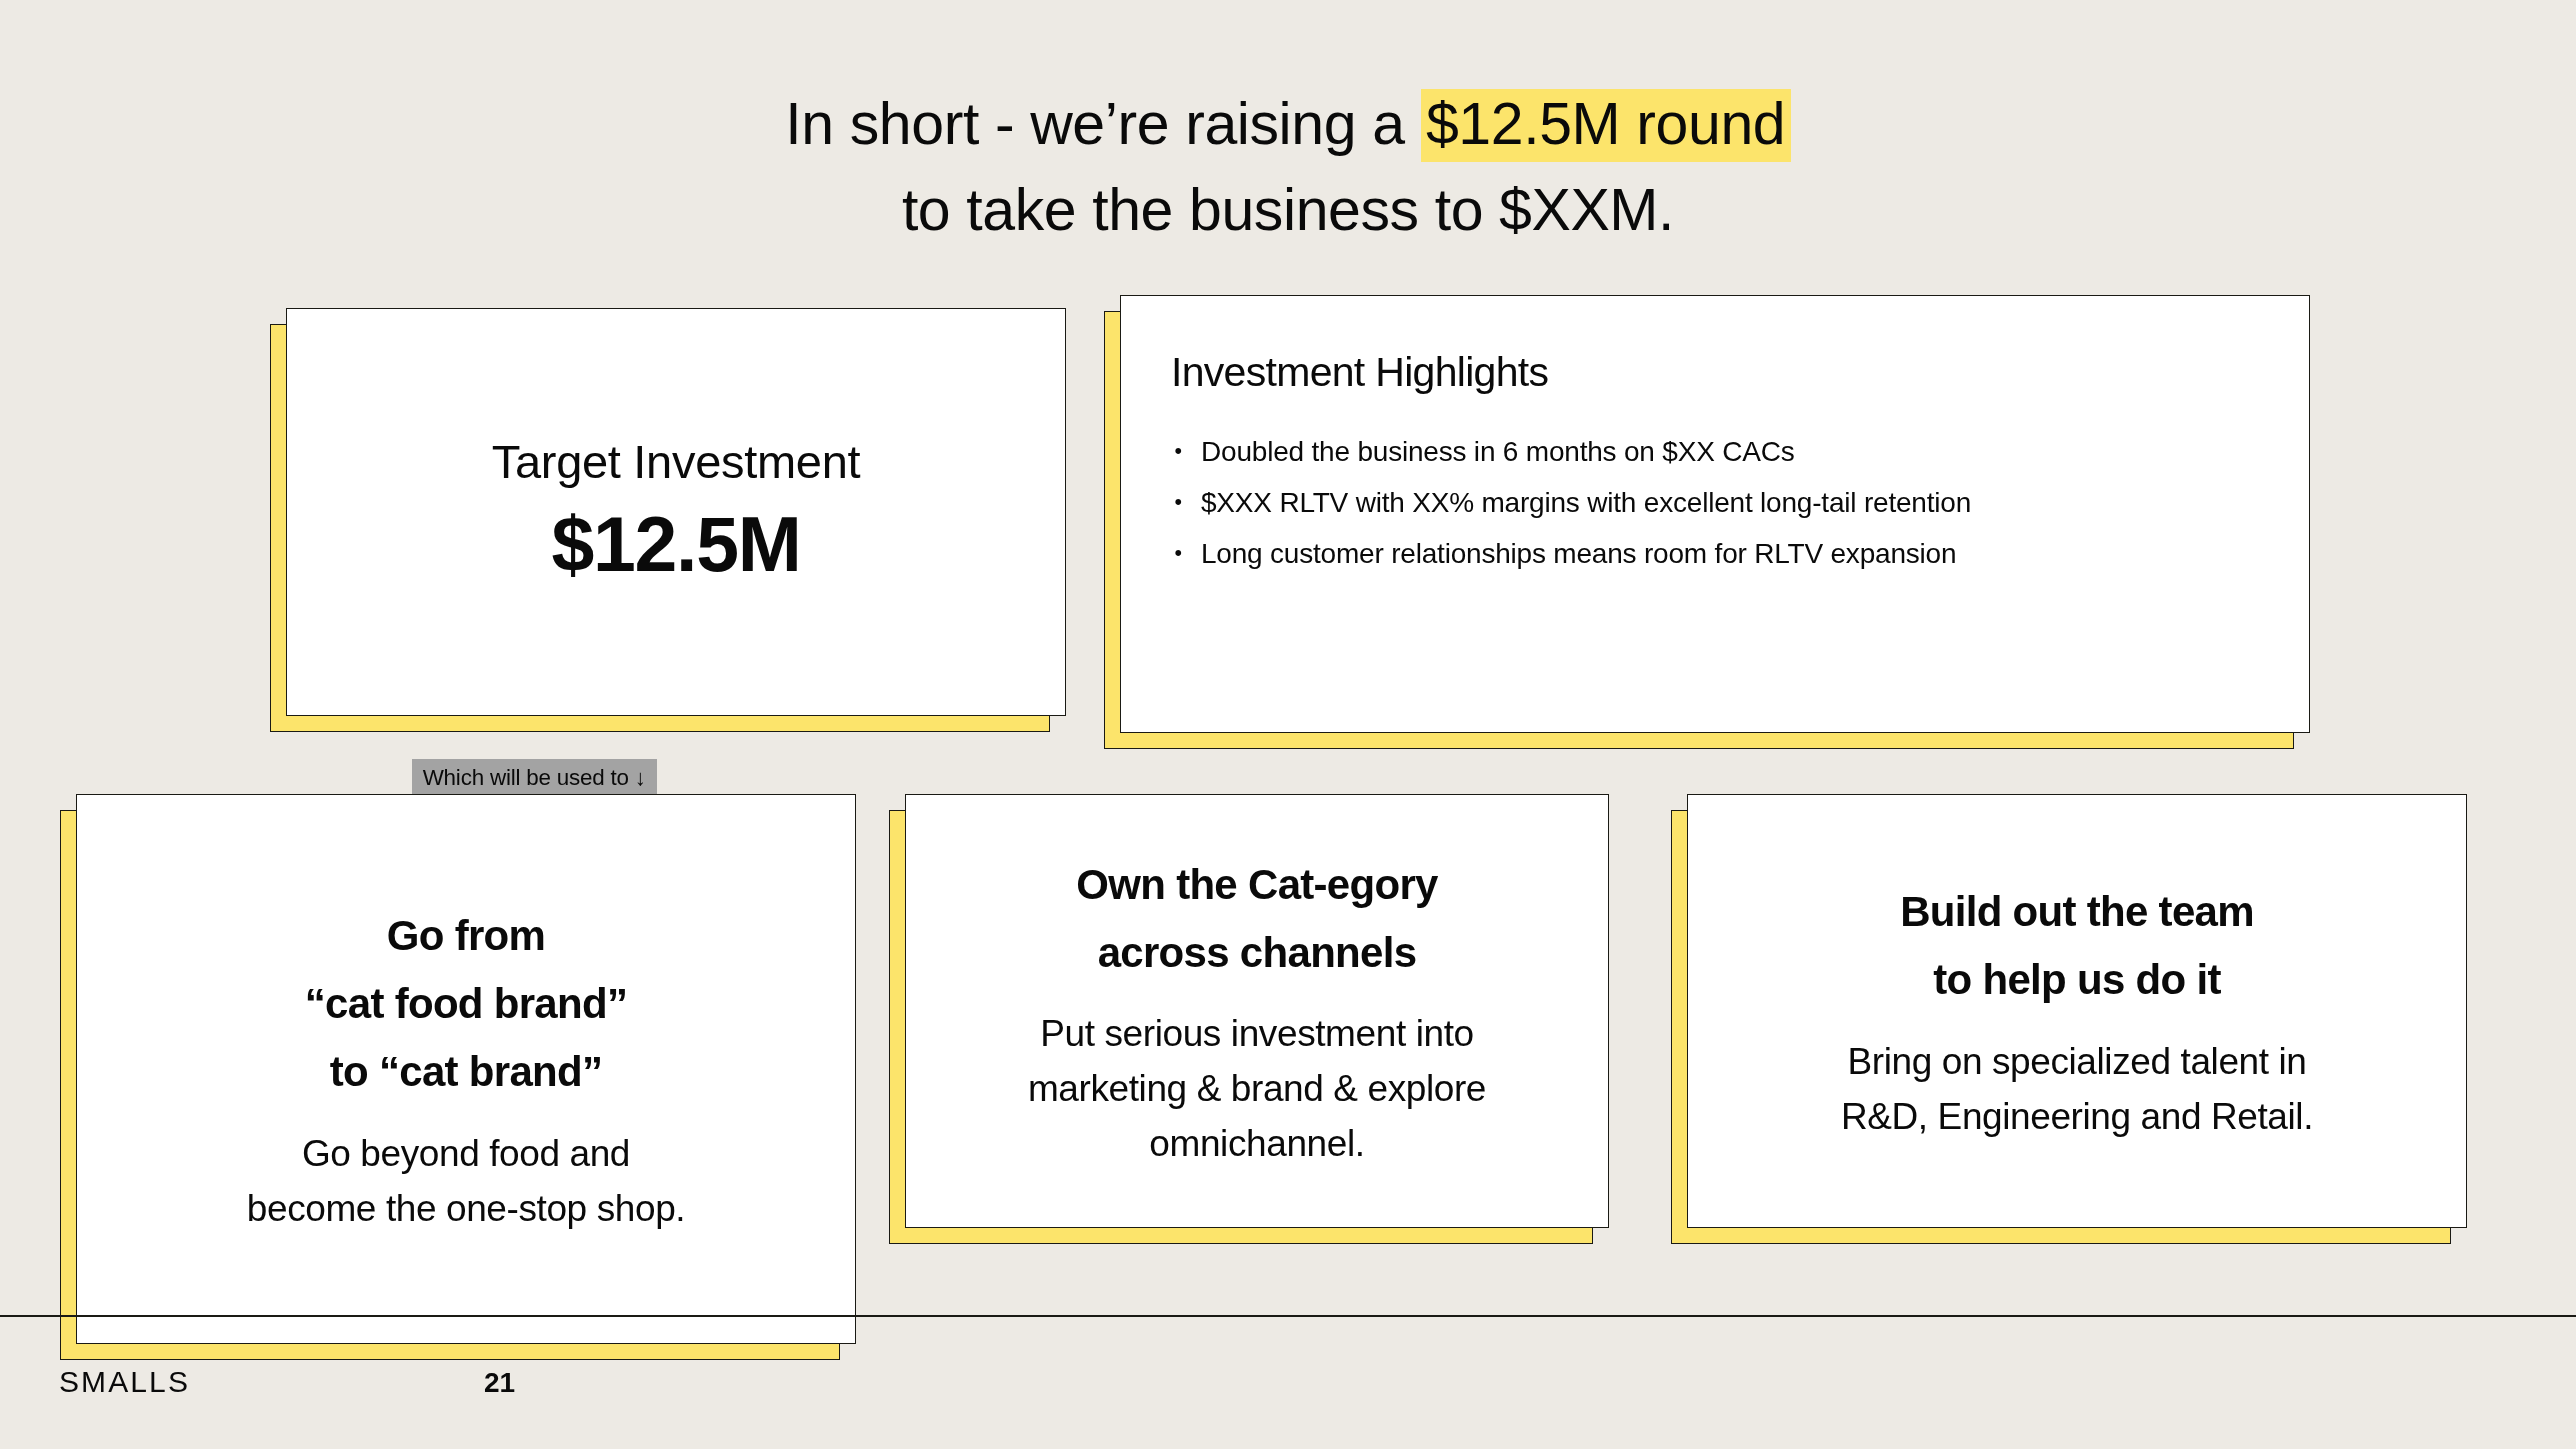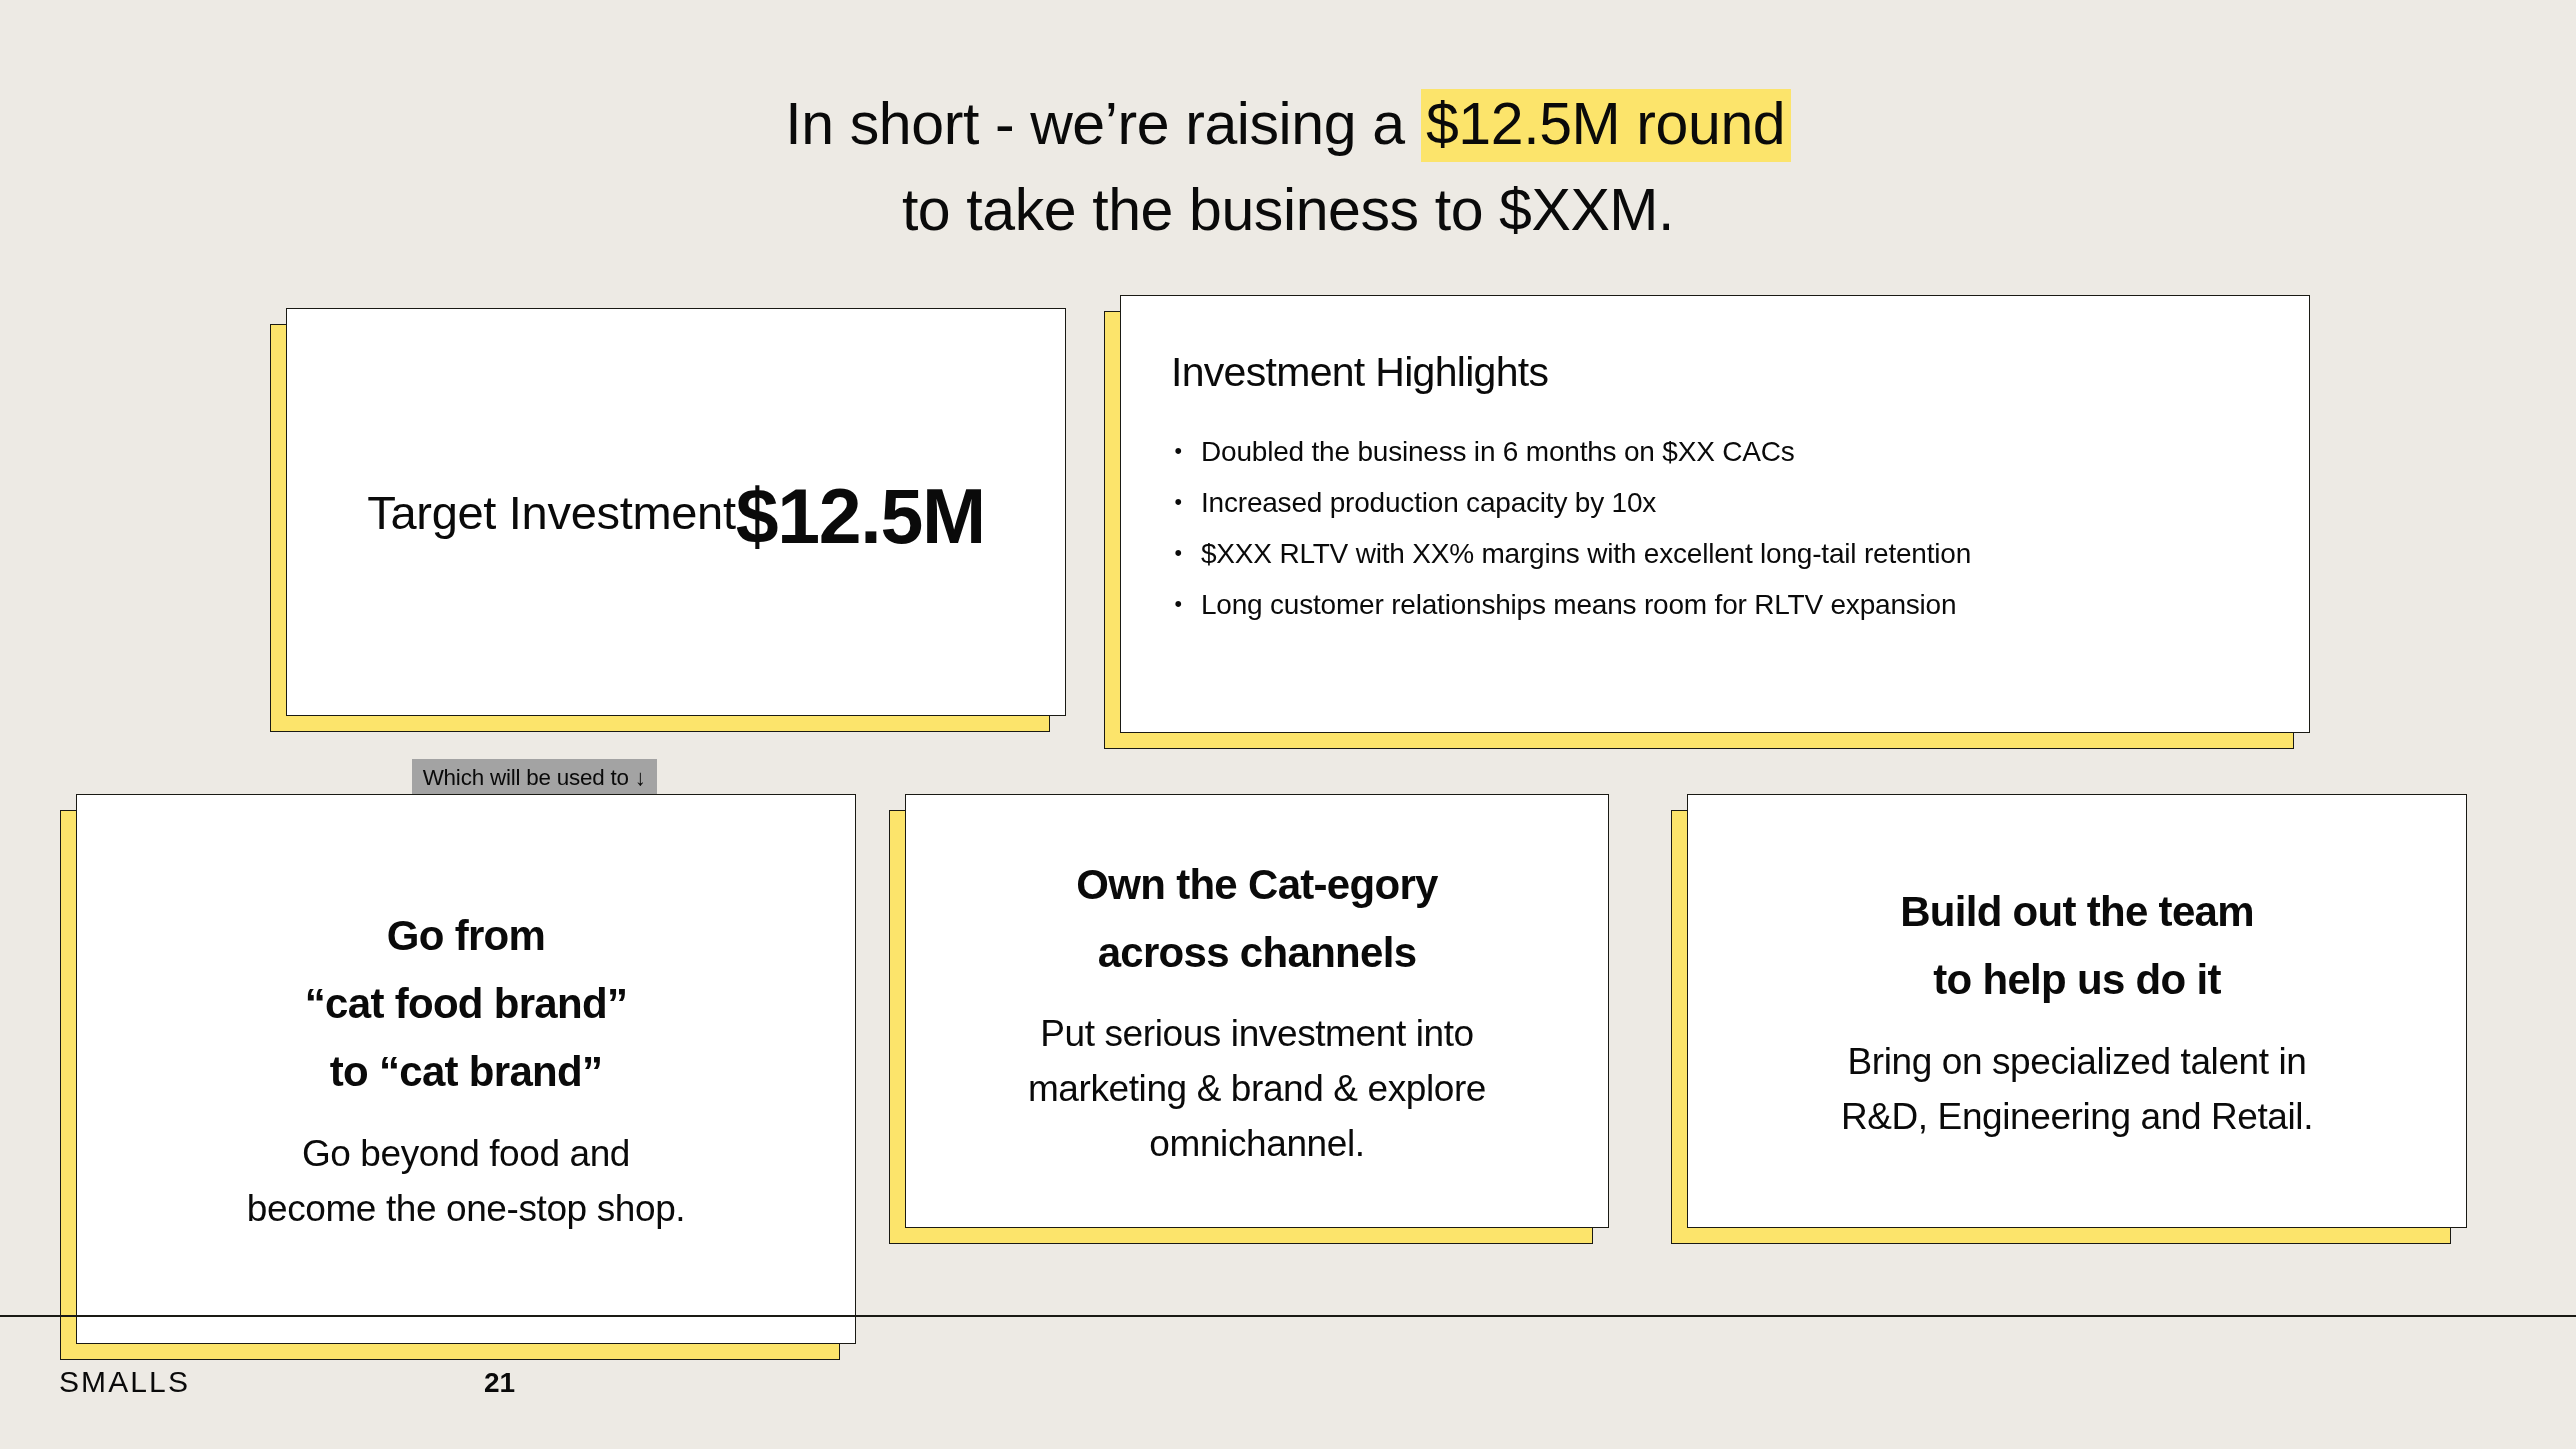--- a/index.html
+++ b/index.html
@@ -66,21 +66,21 @@
     border: 1.8px solid #1A1A14;
     box-sizing: border-box;
   }
 
   
   #target-card { left: 286px; top: 308px; width: 780px; height: 408px; }
   .target-inner {
     position: absolute;
     inset: 0;
     display: flex;
-    flex-direction: row;
+    flex-direction: column;
     align-items: center;
     justify-content: center;
   }
   .target-label {
     font-size: 47px;
     font-weight: 400;
     line-height: 55px;
     letter-spacing: -0.3px;
   }
   .target-value {
@@ -219,21 +219,20 @@
     </div>
   </div>
 
   <div class="card-wrap" id="highlights-card">
     <div class="card-shadow"></div>
     <div class="card">
       <div class="hl-inner">
         <div class="hl-heading">Investment Highlights</div>
         <ul class="hl-list">
           <li>Doubled the business in 6 months on $XX CACs</li>
-          <li>Increased production capacity by 10x</li>
           <li>$XXX RLTV with XX% margins with excellent long-tail retention</li>
           <li>Long customer relationships means room for RLTV expansion</li>
         </ul>
       </div>
     </div>
   </div>
 
   <div id="connector-label">Which will be used to ↓</div>
 
   <div class="card-wrap" id="bottom-card-0">

